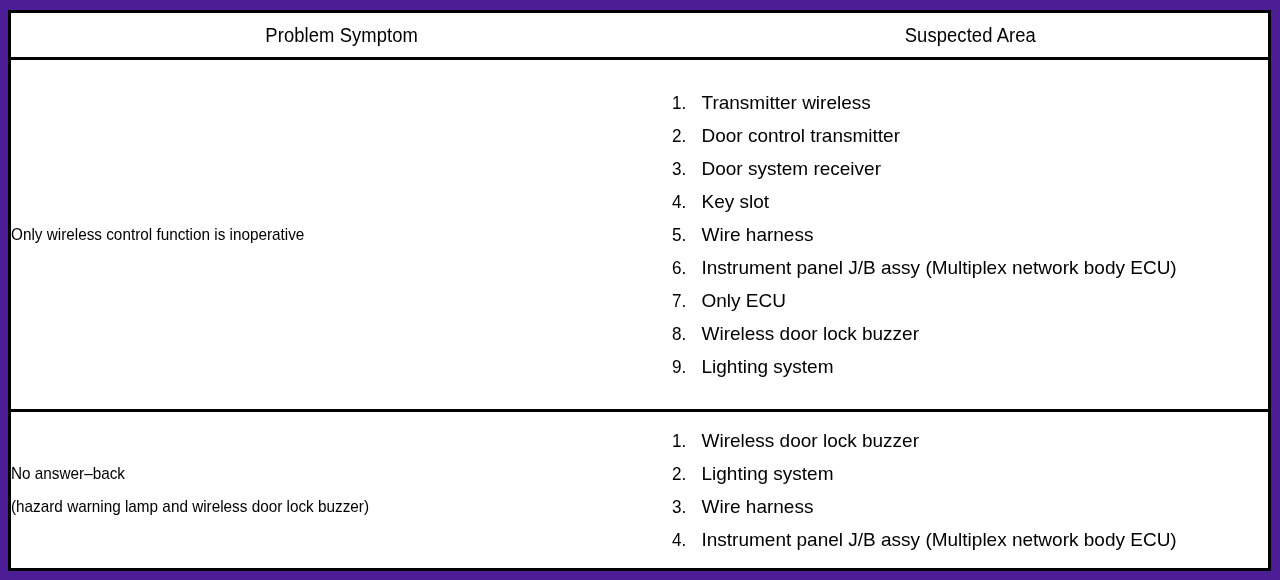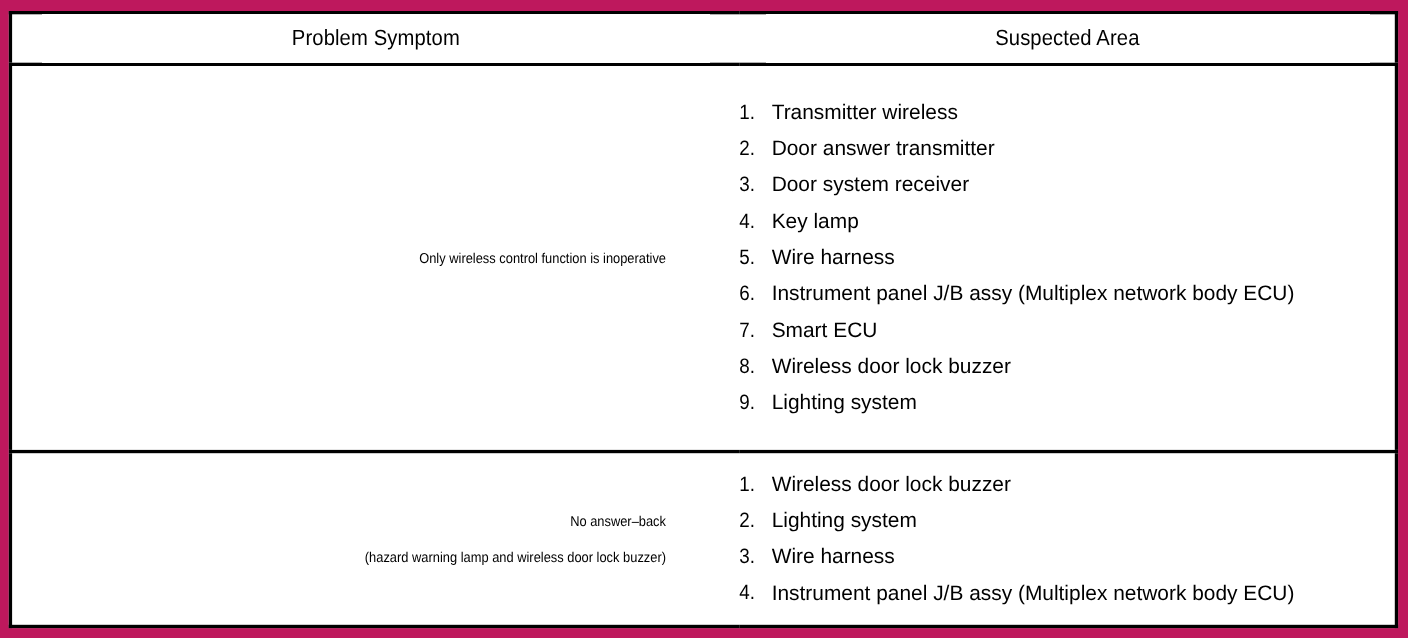--- a/index.html
+++ b/index.html
@@ -12,21 +12,21 @@
     height: 580px;
     overflow: hidden;
     font-family: "Liberation Sans", "DejaVu Sans", sans-serif;
     color: #000000;
   }
 
   #page {
     position: relative;
     width: 1280px;
     height: 580px;
-    background: #be185d;
+    background: #4c1d95;
   }
 
   
   .sympt-table {
     position: absolute;
     left: 8px;
     top: 10px;
     width: 1260px;
     height: 561px;
     box-sizing: border-box;
@@ -63,23 +63,22 @@
   }
 
   
   .row-div td {
     border-bottom: 3px solid #000000;
   }
 
   
   .symptom-cell {
     padding: 0 14px;
-    font-size: 13px;
+    font-size: 17px;
     line-height: 33px;
-    text-align: right;
   }
   .symptom-line {
     white-space: nowrap;
     transform: scaleX(0.9);
     transform-origin: left center;
   }
 
   
   .area-cell {
     padding: 10px 10px 10px 13px;
@@ -143,35 +142,35 @@
             <li class="area-item">
               <span class="area-num">1.</span>
               <span class="area-text">
                 <span class="area-text-line">Transmitter wireless</span>
               </span>
             </li>
 
             <li class="area-item">
               <span class="area-num">2.</span>
               <span class="area-text">
-                <span class="area-text-line">Door answer transmitter</span>
+                <span class="area-text-line">Door control transmitter</span>
               </span>
             </li>
 
             <li class="area-item">
               <span class="area-num">3.</span>
               <span class="area-text">
                 <span class="area-text-line">Door system receiver</span>
               </span>
             </li>
 
             <li class="area-item">
               <span class="area-num">4.</span>
               <span class="area-text">
-                <span class="area-text-line">Key lamp</span>
+                <span class="area-text-line">Key slot</span>
               </span>
             </li>
 
             <li class="area-item">
               <span class="area-num">5.</span>
               <span class="area-text">
                 <span class="area-text-line">Wire harness</span>
               </span>
             </li>
 
@@ -179,21 +178,21 @@
               <span class="area-num">6.</span>
               <span class="area-text">
                 <span class="area-text-line">Instrument panel J/B assy (Multiplex network body</span>
                 <span class="area-text-line">ECU)</span>
               </span>
             </li>
 
             <li class="area-item">
               <span class="area-num">7.</span>
               <span class="area-text">
-                <span class="area-text-line">Smart ECU</span>
+                <span class="area-text-line">Only ECU</span>
               </span>
             </li>
 
             <li class="area-item">
               <span class="area-num">8.</span>
               <span class="area-text">
                 <span class="area-text-line">Wireless door lock buzzer</span>
               </span>
             </li>
 

